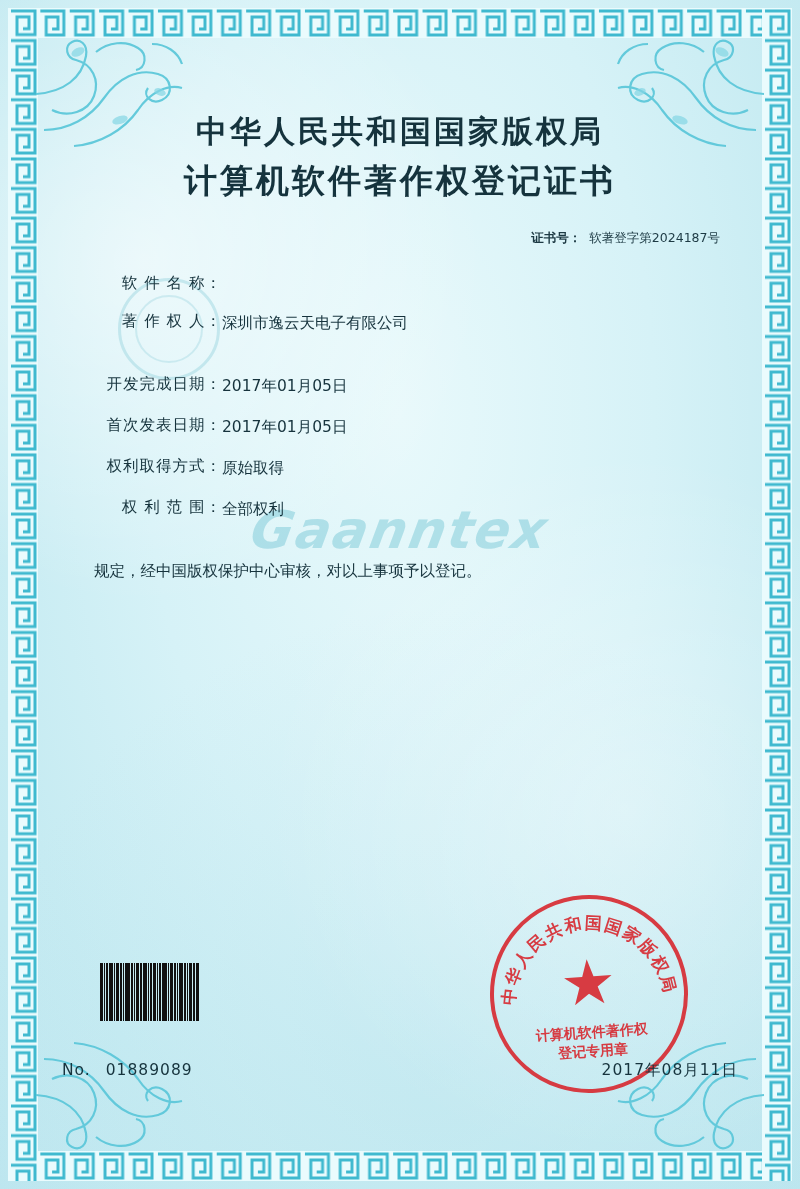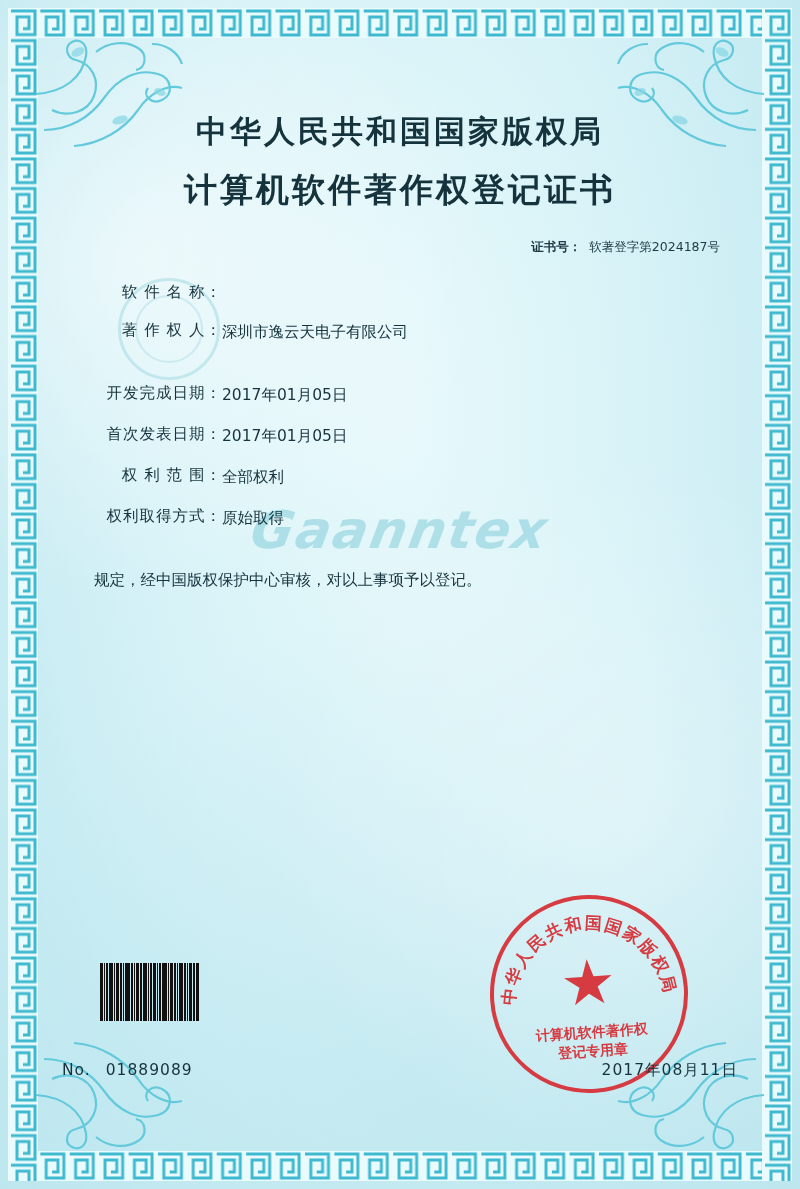--- a/index.html
+++ b/index.html
@@ -91,21 +91,21 @@
     color: #15333d;
     letter-spacing: 3px;
     line-height: 1.4;
   }
   .doc-title {
     font-family: Liberation Mono, monospace;
     font-size: 33px;
     font-weight: bold;
     color: #15333d;
     letter-spacing: 3px;
-    margin-top: 15px;
+    margin-top: 6px;
   }
 
   .cert-no {
     text-align: right;
     margin-top: 26px;
     font-size: 12.5px;
     color: #1d3a44;
     font-family: "DejaVu Sans", "Liberation Sans", sans-serif;
     padding-right: 10px;
   }
@@ -369,27 +369,27 @@
         <div class="field-label">开发完成日期：</div>
         <div class="field-value">2017年01月05日</div>
       </div>
 
       <div class="field-row">
         <div class="field-label">首次发表日期：</div>
         <div class="field-value">2017年01月05日</div>
       </div>
 
       <div class="field-row">
+        <div class="field-label">权利取得方式：</div>
+        <div class="field-value">原始取得</div>
+      </div>
+
+      <div class="field-row">
         <div class="field-label">权 利 范 围：</div>
         <div class="field-value">全部权利</div>
-      </div>
-
-      <div class="field-row">
-        <div class="field-label">权利取得方式：</div>
-        <div class="field-value">原始取得</div>
       </div>
 
 
     </div>
 
     <div class="statement">
       <div>规定，经中国版权保护中心审核，对以上事项予以登记。</div>
     </div>
 
   </div>

